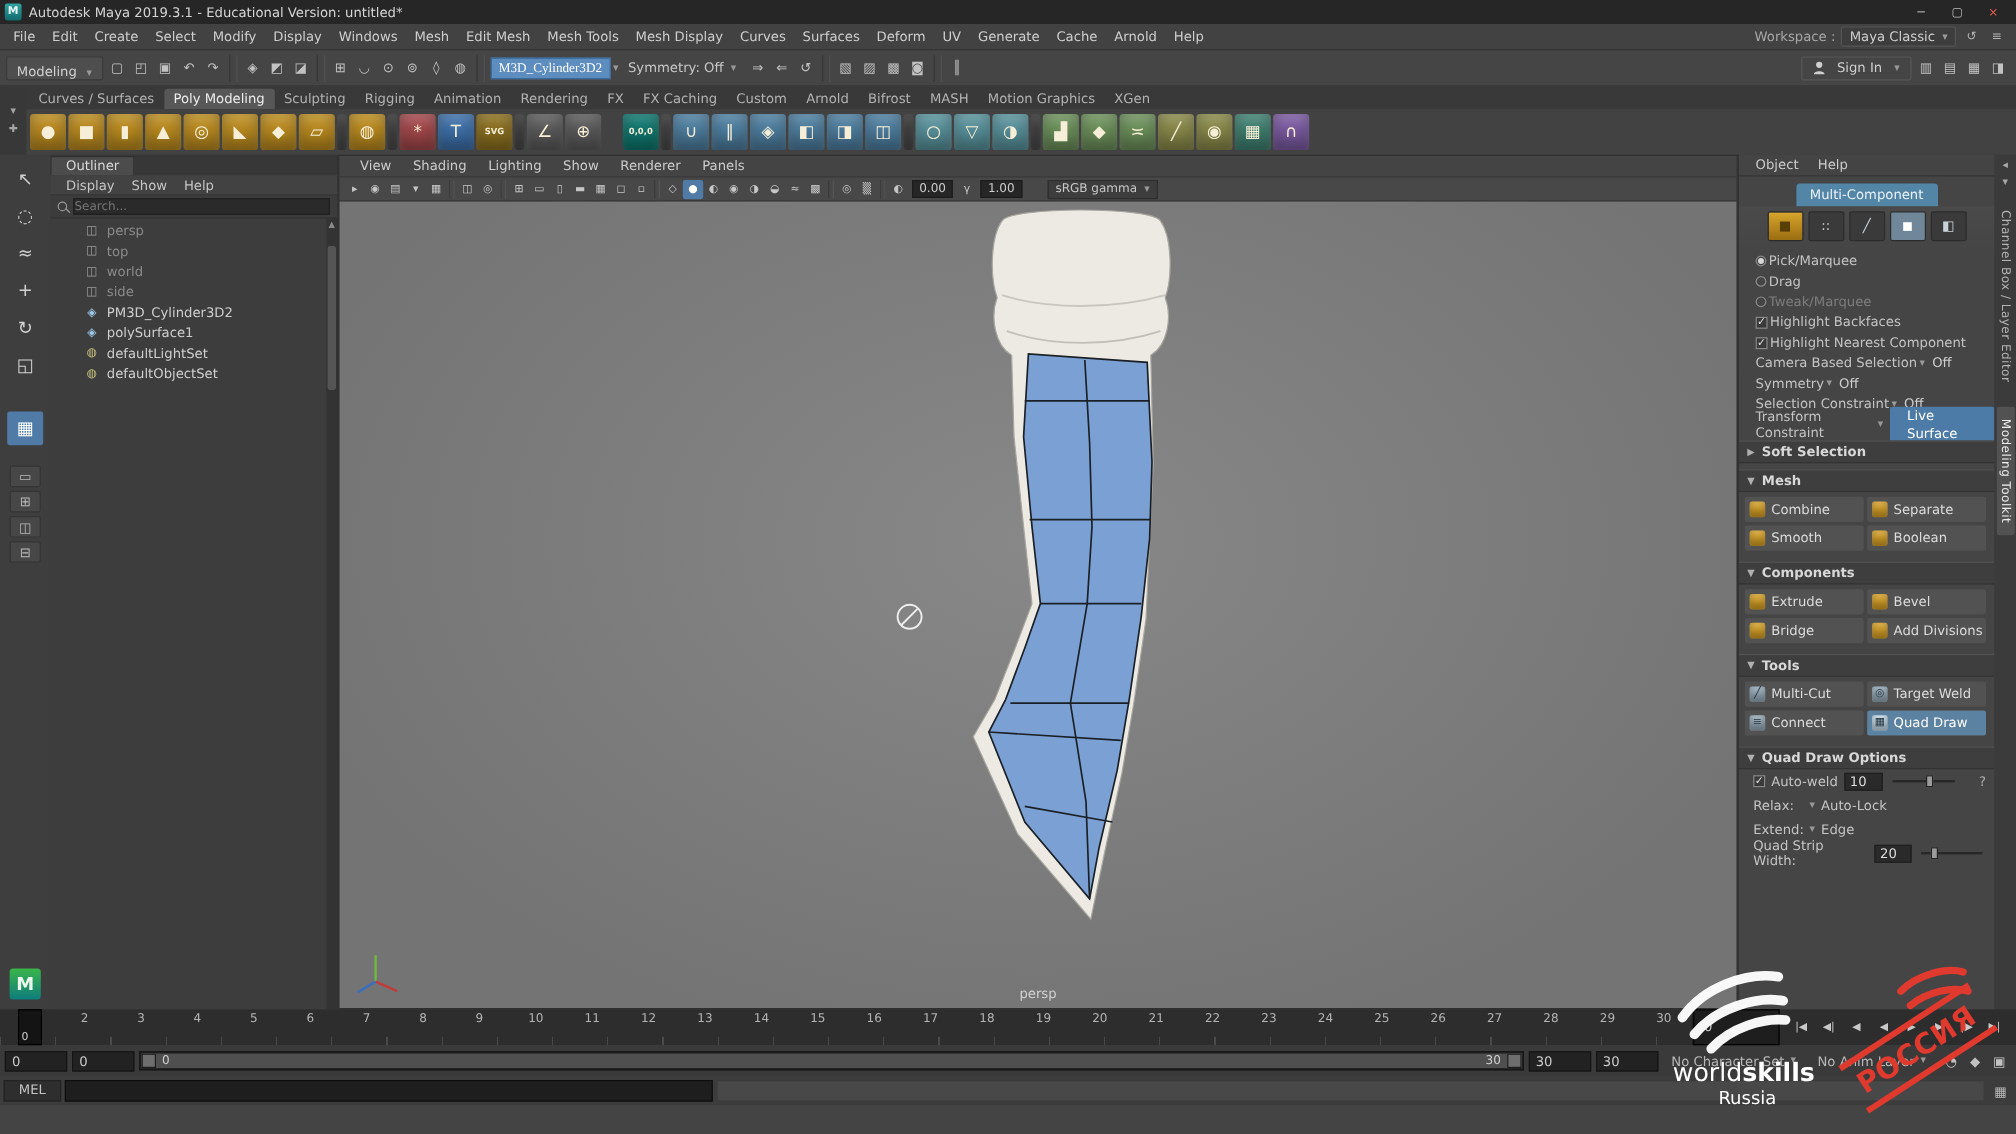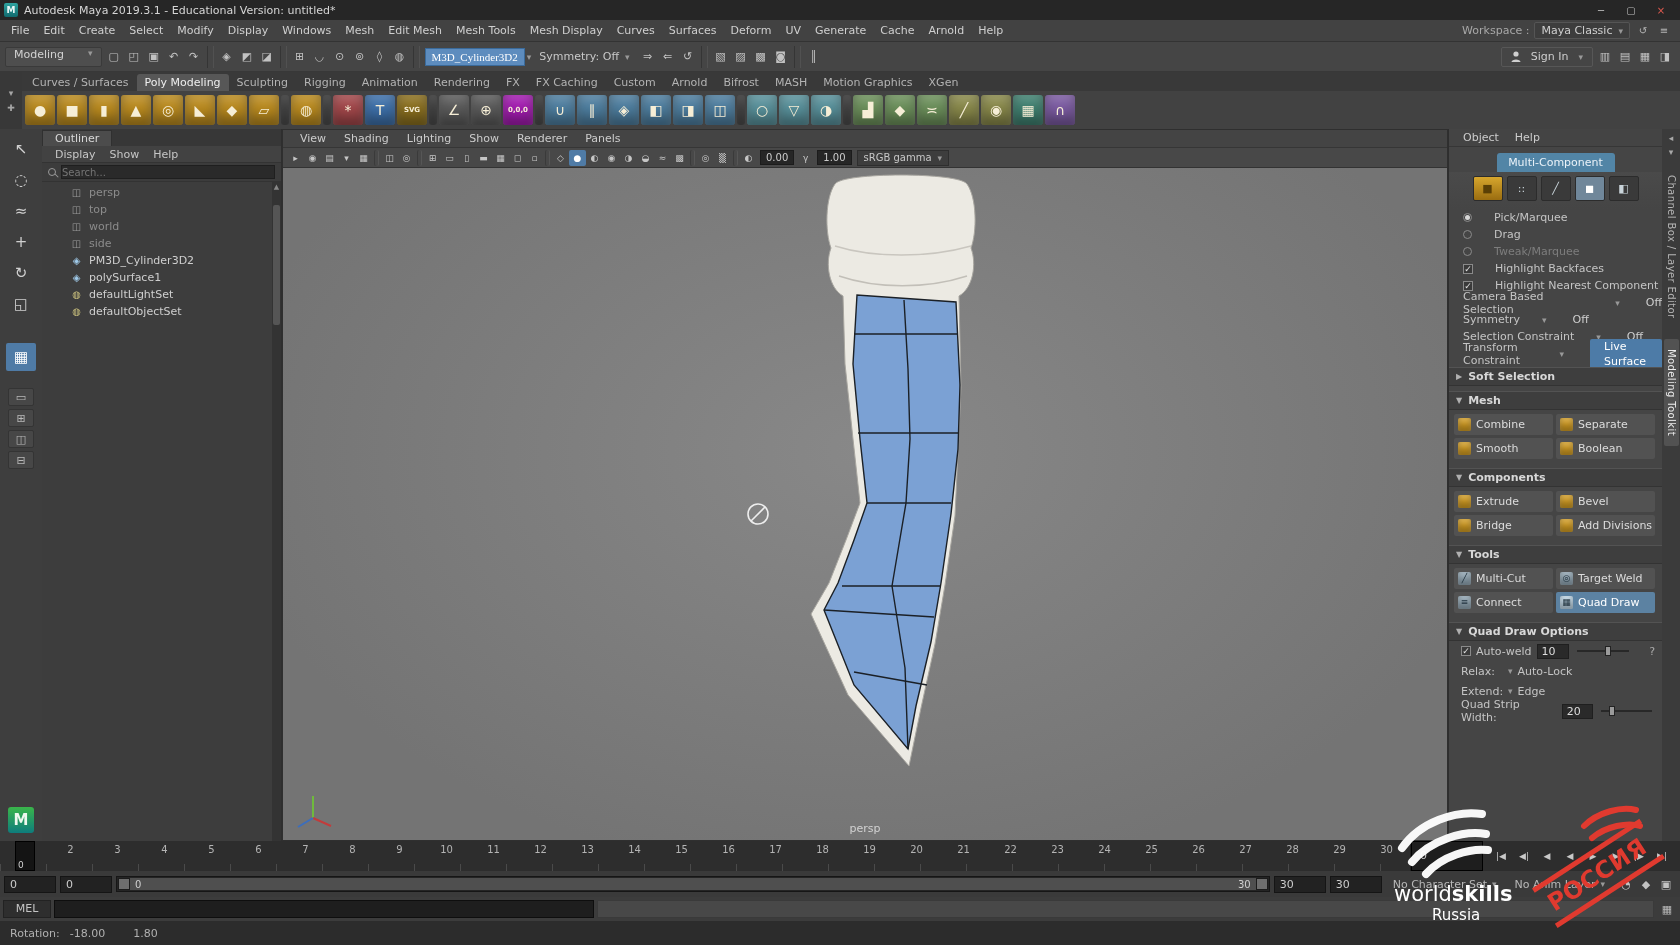--- a/index.html
+++ b/index.html
@@ -19,21 +19,21 @@
   .mb-items { display:flex; }
   .mb-items .txt-item { padding:0 7px; line-height:22px; color:#cfcfcf; }
   .mb-right { margin-left:auto; display:flex; align-items:center; gap:5px; padding-right:4px; }
   .ws-label { color:#a8a8a8; }
   .dd-box { display:flex; align-items:center; gap:6px; background:#3d3d3d; border:1px solid #555; border-radius:2px; height:17px; padding:0 6px; color:#cfcfcf; }
   .caret { color:#999; font-size:9px; }
   .mini-icon { width:16px; height:16px; display:flex; align-items:center; justify-content:center; color:#b5b5b5; font-size:10px; }
 
   
   .statusline { height:30px; background:#454545; display:flex; align-items:center; gap:2px; padding:0 5px; border-bottom:1px solid #383838; }
-  .mode-dd { display:flex; align-items:flex-start; gap:24px; background:#4e4e4e; border:1px solid #3a3a3a; border-radius:2px; height:20px; padding:0 8px; color:#d2d2d2; }
+  .mode-dd { display:flex; align-items:flex-end; gap:8px; background:#4e4e4e; border:1px solid #3a3a3a; border-radius:2px; height:20px; padding:0 8px; color:#d2d2d2; }
   .icon-strip { display:flex; align-items:center; }
   .si { width:20px; height:20px; display:flex; align-items:center; justify-content:center; color:#c2c2c2; font-size:11px; }
   .si.divider { width:7px; height:22px; border-left:1px solid #353535; border-right:1px solid #515151; margin:0 3px; color:transparent; overflow:hidden; }
   .name-field { min-width:92px; height:18px; background:#5d8cbe; border:1px solid #3a6a9a; color:#fff; padding:0 6px; line-height:16px; font-size:11px;font-family:Liberation Serif, serif; }
   .symmetry { display:flex; align-items:center; gap:6px; padding:0 6px; color:#c8c8c8; }
   .signin { display:flex; align-items:center; gap:10px; border:1px solid #575757; border-radius:2px; height:20px; padding:0 9px; color:#cfcfcf; }
   .spacer { flex:1; }
 
   
   .shelfbar { height:57px; background:#3e3e3e; display:flex; }
@@ -80,35 +80,35 @@
 
   
   .viewport { flex:1; display:flex; flex-direction:column; border:1px solid #2f2f2f; min-width:0; position:relative; }
   .vp-menus { height:18px; background:#444; display:flex; align-items:center; padding-left:8px; border-bottom:1px solid #363636; }
   .vp-menus .txt-item { padding:0 9px; color:#cccccc; }
   .vp-icons { height:20px; background:#484848; display:flex; align-items:center; padding:0 4px; border-bottom:1px solid #333; gap:1px; overflow:hidden; }
   .vp-icon { width:17px; height:16px; display:flex; align-items:center; justify-content:center; color:#c6c6c6; font-size:9px; border-radius:2px; flex:none; }
   .vp-icon.active { background:#4f7ba6; color:#fff; }
   .vp-icon.divider { width:5px; height:16px; border-left:1px solid #3a3a3a; border-right:1px solid #565656; margin:0 2px; color:transparent; }
   .vp-field { background:#262626; border:1px solid #1c1c1c; color:#ccc; font-size:10px; height:15px; line-height:13px; padding:0 5px; margin:0 2px; }
-  .vp-dd { display:flex; align-items:center; gap:6px; background:#3d3d3d; border:1px solid #2e2e2e; height:16px; padding:0 6px; color:#c8c8c8; font-size:10px; margin-left:2px; }
+  .vp-dd { display:flex; align-items:center; gap:6px; background:#3d3d3d; border:1px solid #2e2e2e; height:16px; padding:0 6px; color:#c8c8c8; font-size:10px; margin-left:18px; }
   .vp-canvas { flex:1; position:relative; background:radial-gradient(ellipse at 50% 42%, #888888, #747474 78%); overflow:hidden; }
   .vp-canvas svg.scene { position:absolute; inset:0; width:100%; height:100%; }
   .vp-cam { position:absolute; bottom:5px; left:0; right:0; text-align:center; color:#d2d2d2; font-size:11px; }
 
   
   .toolkit { width:214px; background:#454545; border-left:1px solid #2e2e2e; display:flex; flex-direction:column; overflow:hidden; }
   .tk-menus { height:18px; background:#444; display:flex; align-items:center; padding-left:6px; border-bottom:1px solid #363636; }
   .tk-menus .txt-item { padding:0 8px; color:#cccccc; }
   .mc-tab { width:118px; margin:6px auto 0; background:#5285a6; color:#eaf2f8; text-align:center; height:19px; line-height:19px; border-radius:3px 3px 0 0; }
   .mc-modes { display:flex; justify-content:center; gap:4px; padding:4px 0 8px; background:linear-gradient(#4a4a4a,#454545); }
   .mc-mode { width:30px; height:25px; background:#3a3a3a; border:1px solid #2c2c2c; display:flex; align-items:center; justify-content:center; color:#c9d4da; font-size:11px; border-radius:2px; }
   .mc-mode.gold { background:linear-gradient(#d7a62d,#9a6d10); color:#5a3f05; }
   .mc-mode.active { background:#70879a; color:#fff; }
-  .tk-row { height:17px; display:flex; align-items:center; gap:22px; padding-left:14px; color:#c4c4c4; }
+  .tk-row { height:17px; display:flex; align-items:center; gap:2px; padding-left:14px; color:#c4c4c4; }
   .tk-row.dis, .tk-row .lbl.dis { color:#7d7d7d; }
   .radio { width:9px; height:9px; border:1px solid #8a8a8a; border-radius:50%; position:relative; flex:none; }
   .radio.sel::after { content:''; position:absolute; inset:1px; background:#d8d8d8; border-radius:50%; }
   .checkbox { width:10px; height:10px; border:1px solid #8a8a8a; background:#3a3a3a; color:#e2e2e2; font-size:9px; line-height:9px; text-align:center; flex:none; }
   .checkbox.on::after { content:'✓'; }
   .tk-row .val { margin-left:4px; color:#cfcfcf; }
   .tk-row .val.hl { background:#4d7ba7; color:#fff; padding:0 14px; border-radius:2px; line-height:15px; }
   .tk-sec-header { height:19px; margin-top:5px; display:flex; align-items:center; gap:6px; padding-left:7px; background:#3e3e3e; border-top:1px solid #535353; border-bottom:1px solid #333; color:#d8d8d8; font-weight:bold; }
   .tri { font-size:8px; color:#b0b0b0; }
   .tk-grid { display:flex; flex-wrap:wrap; gap:3px; padding:4px 5px; }
@@ -339,21 +339,21 @@
           </span>
           <span class="shelf-icon shelf-gap">
             <i></i>
           </span>
           <span class="shelf-icon" style="background: rgb(90, 90, 90);">
             <i>∠</i>
           </span>
           <span class="shelf-icon" style="background: rgb(90, 90, 90);">
             <i>⊕</i>
           </span>
-          <span class="shelf-icon" style="background: #a21caf;">
+          <span class="shelf-icon" style="background: #0f766e; margin-left: 16px;">
             <i class="small">0,0,0</i>
           </span>
           <span class="shelf-icon shelf-gap">
             <i></i>
           </span>
           <span class="shelf-icon" style="background: rgb(77, 125, 158);">
             <i>∪</i>
           </span>
           <span class="shelf-icon" style="background: rgb(77, 125, 158);">
             <i>∥</i>
@@ -826,25 +826,20 @@
       </div>
   </div>
 
   <div class="cmdline">
     <span class="cmd-label">MEL</span>
     <input class="cmd-input" style="">
     <span class="cmd-result"></span>
     <span class="cmd-icon">▦</span>
   </div>
 
-  <div class="helpline">
-    <span>Rotation:</span>
-    <span class="hl-v1">-18.00</span>
-    <span class="hl-v2">1.80</span>
-  </div>
 
   <div class="watermark">
     <svg width="300" height="132" viewBox="0 0 300 132">
       <g stroke="#ffffff" stroke-width="8" fill="none" stroke-linecap="round" opacity="0.96">
         <path d="M28,50 C46,24 82,12 108,16"></path>
         <path d="M38,64 C56,42 90,32 112,36"></path>
         <path d="M52,76 C68,58 96,50 114,52"></path>
       </g>
       <g stroke="#e03a2f" stroke-width="6" fill="none" stroke-linecap="round">
         <path d="M210,28 C224,14 248,8 262,12"></path>

